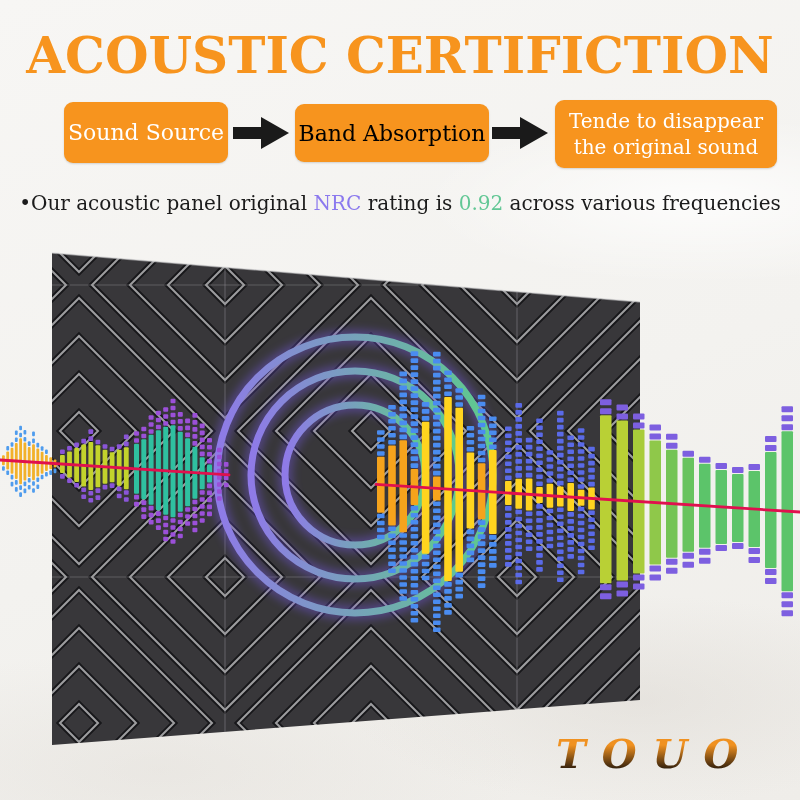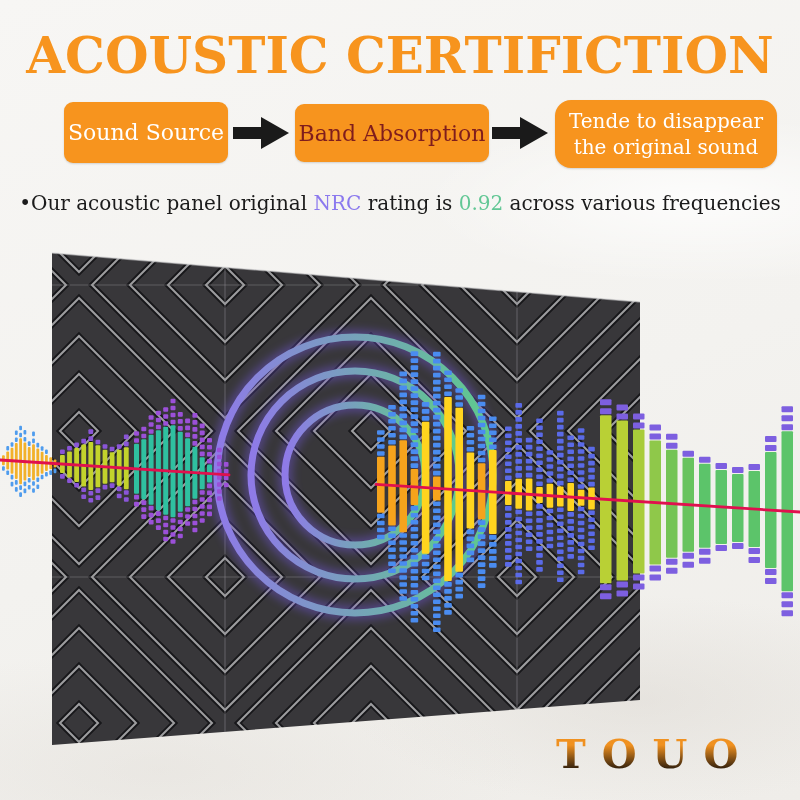--- a/index.html
+++ b/index.html
@@ -18,52 +18,52 @@
     text-align:center; font-size:50px; font-weight:700; letter-spacing:0px;
     white-space:nowrap;
   }
   .flow-box {
     position:absolute; border-radius:9px; color:#fff;
     display:flex; flex-direction:column; align-items:center; justify-content:center;
     text-align:center; box-shadow:0 1px 2px rgba(0,0,0,.15);
   }
   #flow-box-1 { left:64px;  top:102px; width:164px; height:61px; font-size:22px; }
   #flow-box-2 { left:295px; top:104px; width:194px; height:58px; font-size:22px; }
-  #flow-box-3 { left:555px; top:100px; width:222px; height:68px; font-size:20px; line-height:1.3;border-radius:16px; }
+  #flow-box-3 { left:555px; top:100px; width:222px; height:68px; font-size:20px; line-height:1.3; }
   .arrow { position:absolute; width:58px; height:40px; }
   #arrow-1 { left:233px; top:113px; }
   #arrow-2 { left:492px; top:113px; }
   .nrc-line {
     position:absolute; top:191px; left:0; right:0;
     text-align:center; font-size:20px; white-space:nowrap;
   }
   .nrc-big { font-size:20px; }
   .hero-svg { position:absolute; left:0; top:240px; width:800px; height:520px; }
   .brand-logo {
     position:absolute; left:556px; top:730px;
-    font-size:40px; font-weight:700; letter-spacing:16px;
+    font-size:40px; font-weight:700; font-style:italic; letter-spacing:16px;
     -webkit-background-clip:text; background-clip:text; color:transparent;
     white-space:nowrap;
   }
 </style>
 </head>
 <body>
 
 <div class="stage">
 
   <h1 class="page-title" id="title" style="color: rgb(247, 148, 30);">ACOUSTIC CERTIFICTION</h1>
 
   <div>
     <div class="flow-box" id="flow-box-1" style="background: rgb(247, 148, 30); color: rgb(255, 255, 255);">
         <span>Sound Source</span>
       </div>
     <svg class="arrow" id="arrow-1" viewBox="0 0 58 40">
         <path d="M0 14 H28 V4 L56 20 L28 36 V26 H0 Z" fill="#1a1a1a"></path>
       </svg>
-    <div class="flow-box" id="flow-box-2" style="background: rgb(247, 148, 30); color: #7f1d1d; justify-content: center;">
+    <div class="flow-box" id="flow-box-2" style="background: rgb(247, 148, 30); color: #000000; justify-content: center;">
         <span>Band Absorption</span>
       </div>
     <svg class="arrow" id="arrow-2" viewBox="0 0 58 40">
         <path d="M0 14 H28 V4 L56 20 L28 36 V26 H0 Z" fill="#1a1a1a"></path>
       </svg>
     <div class="flow-box" id="flow-box-3" style="background: rgb(247, 148, 30); color: rgb(255, 255, 255);">
         <span>Tende to disappear</span>
         <span>the original sound</span>
       </div>
   </div>

